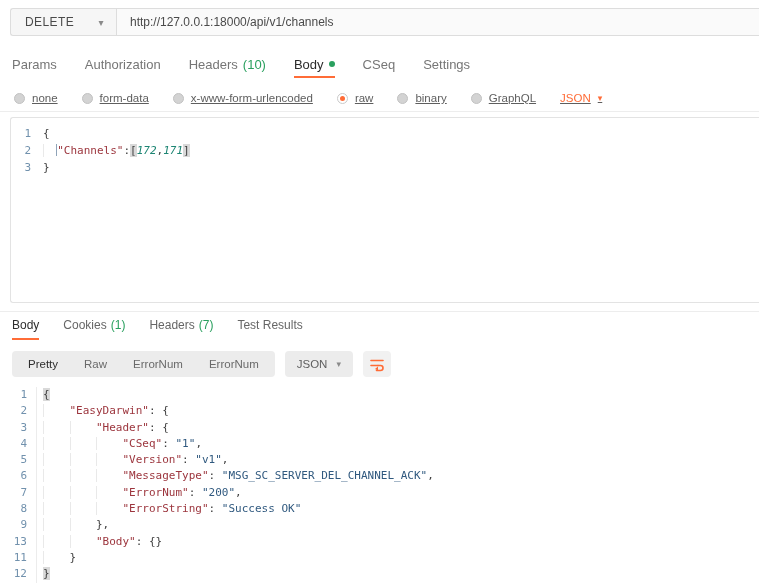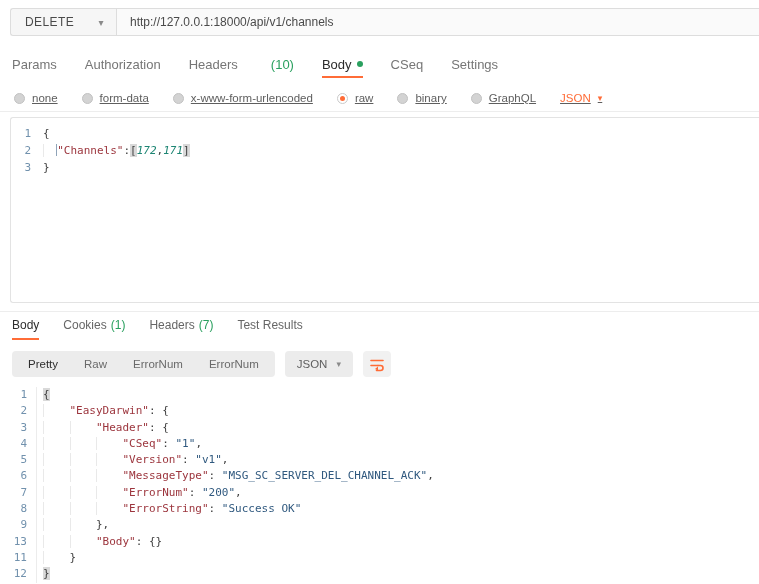--- a/index.html
+++ b/index.html
@@ -16,21 +16,21 @@
   .method .caret { color:#8a8a8a; font-size:10px; }
   .url-field { flex:1; display:flex; align-items:center; padding-left:13px;
                background:#fafafa; color:#4a4a4a; font-size:12px; }
 
   
   .req-tabs { position:absolute; top:54px; left:12px; display:flex; gap:28px;
               font-size:13px; color:#767676; }
   .req-tab { height:24px; display:flex; align-items:center; gap:5px; cursor:pointer;
              border-bottom:2px solid transparent; padding-bottom:2px; }
   .req-tab.active { color:#2b2b2b; border-bottom-color:var(--accent); }
-  .req-tab .count { color:var(--green);margin-left:28px; }
+  .req-tab .count { color:var(--green); }
   .req-tab .dot { width:6px; height:6px; border-radius:50%; background:var(--green); }
 
   
   .radio-row { position:absolute; top:92px; left:14px; display:flex; align-items:center;
                gap:24px; font-size:11.5px; color:#5e5e5e;text-decoration:underline; }
   .radio-opt { display:flex; align-items:center; gap:7px; cursor:pointer; }
   .radio { width:11px; height:11px; border-radius:50%; background:#d3d3d3;
            border:1px solid #c2c2c2; position:relative; }
   .radio.sel { background:#fff; border-color:#cacaca; }
   .radio.sel::after { content:""; position:absolute; left:2px; top:2px; width:5px;

